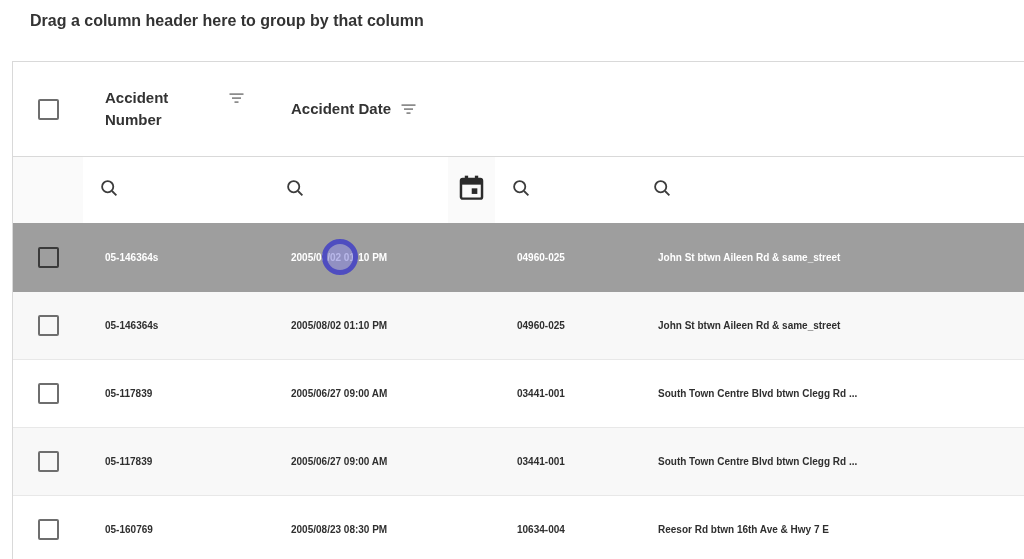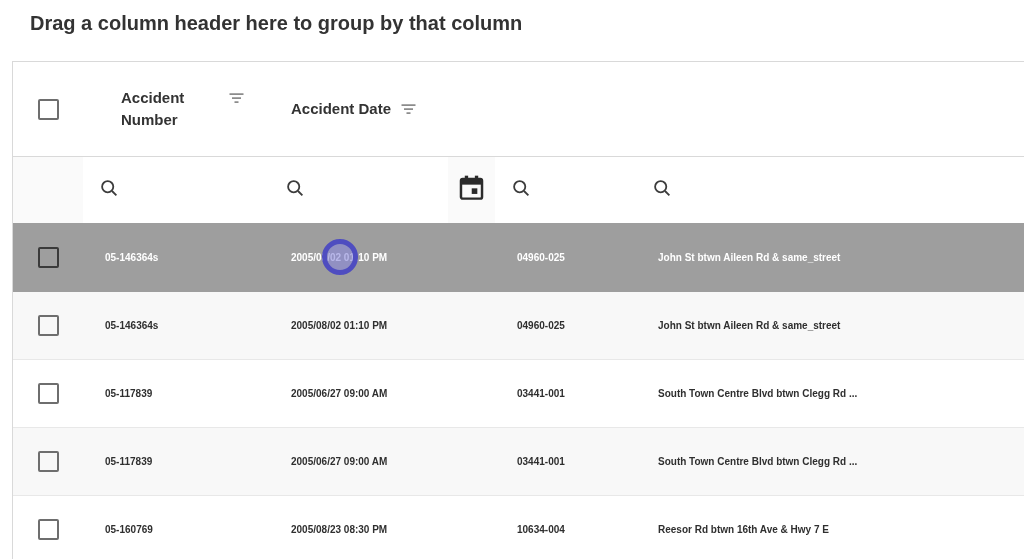--- a/index.html
+++ b/index.html
@@ -3,21 +3,21 @@
 <meta charset="utf-8">
 <style>
   * { margin: 0; padding: 0; box-sizing: border-box; }
   html, body { width: 1024px; height: 559px; overflow: hidden; background: #ffffff; }
   body { font-family: "Liberation Sans", "DejaVu Sans", sans-serif; }
 
   .page { position: relative; width: 1024px; height: 559px; background: #fff; overflow: hidden; }
 
   .group-panel {
     position: absolute; left: 30px; top: 12px;
-    font-size: 20px; font-weight: 600; color: #333333;
+    font-size: 16px; font-weight: 600; color: #333333;
   }
 
   .grid {
     position: absolute; left: 12px; top: 61px; width: 1012px;
     border-top: 1px solid var(--border, #d9d9d9);
     border-left: 1px solid var(--border, #d9d9d9);
     background: #fff;
   }
 
   .row { display: flex; width: 100%; }
@@ -29,21 +29,21 @@
   .col-geo   { width: 141px; }
   .col-loc   { flex: 1 1 auto; min-width: 0; }
 
   
   .header-row { height: 95px; border-bottom: 1px solid var(--border, #d9d9d9); background: #fff; }
   .header-cell { font-size: 15px; font-weight: 600; color: #333333; padding-left: 22px; }
   .header-cell.col-check { padding-left: 0; }
   .hdr-label { line-height: 22px; }
   .hdr-inline { display: flex; align-items: center; gap: 9px; }
   .header-num { justify-content: space-between; padding-right: 24px; }
-  .header-num .hdr-label { max-width: 84px; margin-left: 16px; }
+  .header-num .hdr-label { max-width: 84px; }
   .header-num .filter-icon { position: relative; top: -11px; }
   .filter-icon { flex: 0 0 auto; display: inline-flex; }
 
   
   .filter-row { height: 66px; background: #fff; }
   .filter-cell { padding-left: 16px; background: #fff; }
   .filter-cell.col-check { background: var(--filter-cell-bg, #fafafa); padding-left: 0; }
   .col-date.split { padding: 0; }
   .date-search { flex: 1 1 auto; display: flex; align-items: center; padding-left: 16px; height: 100%; }
   .calendar-btn {

